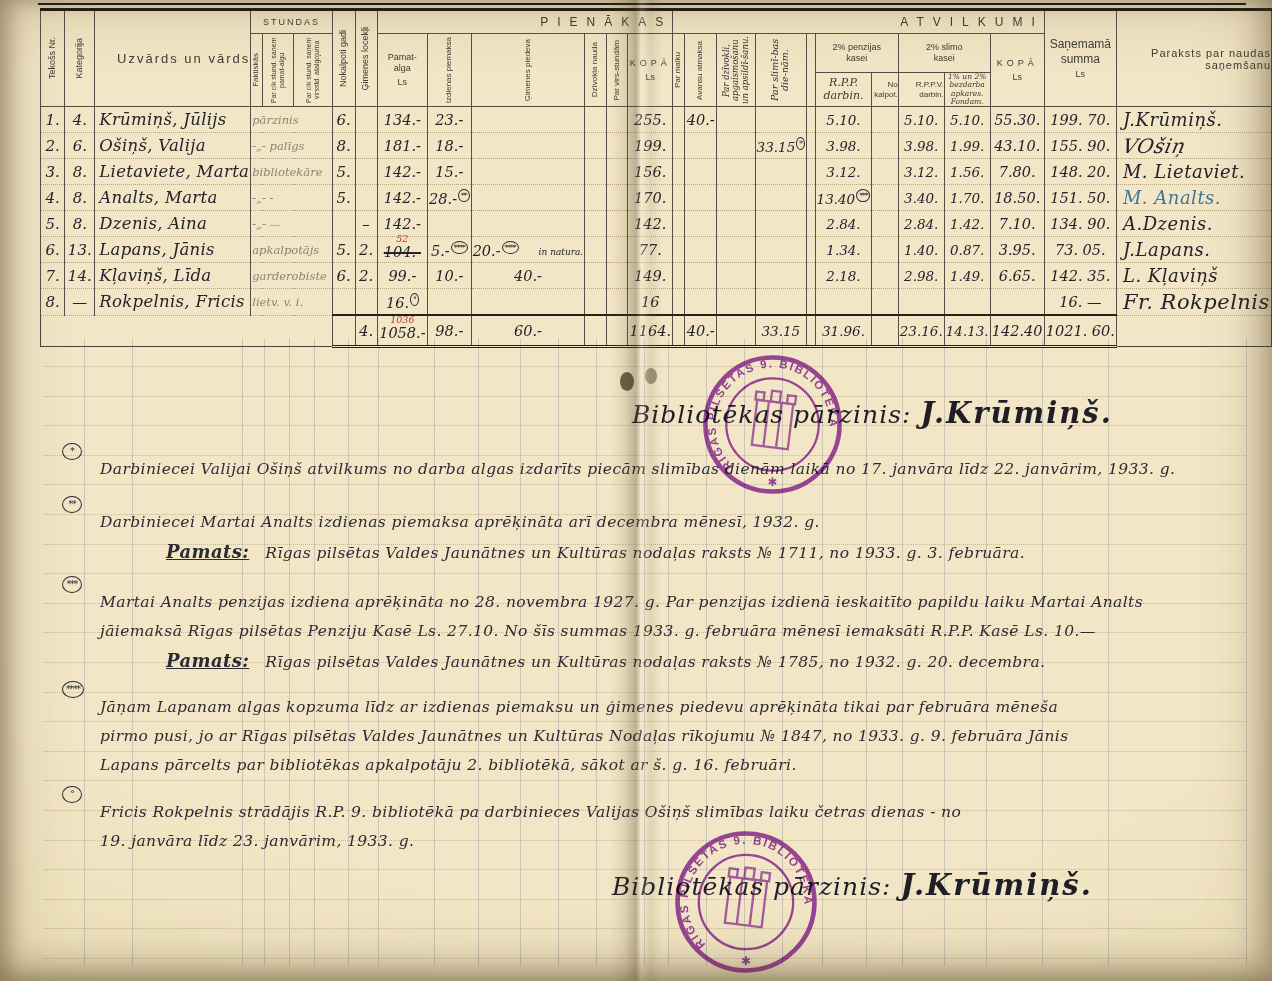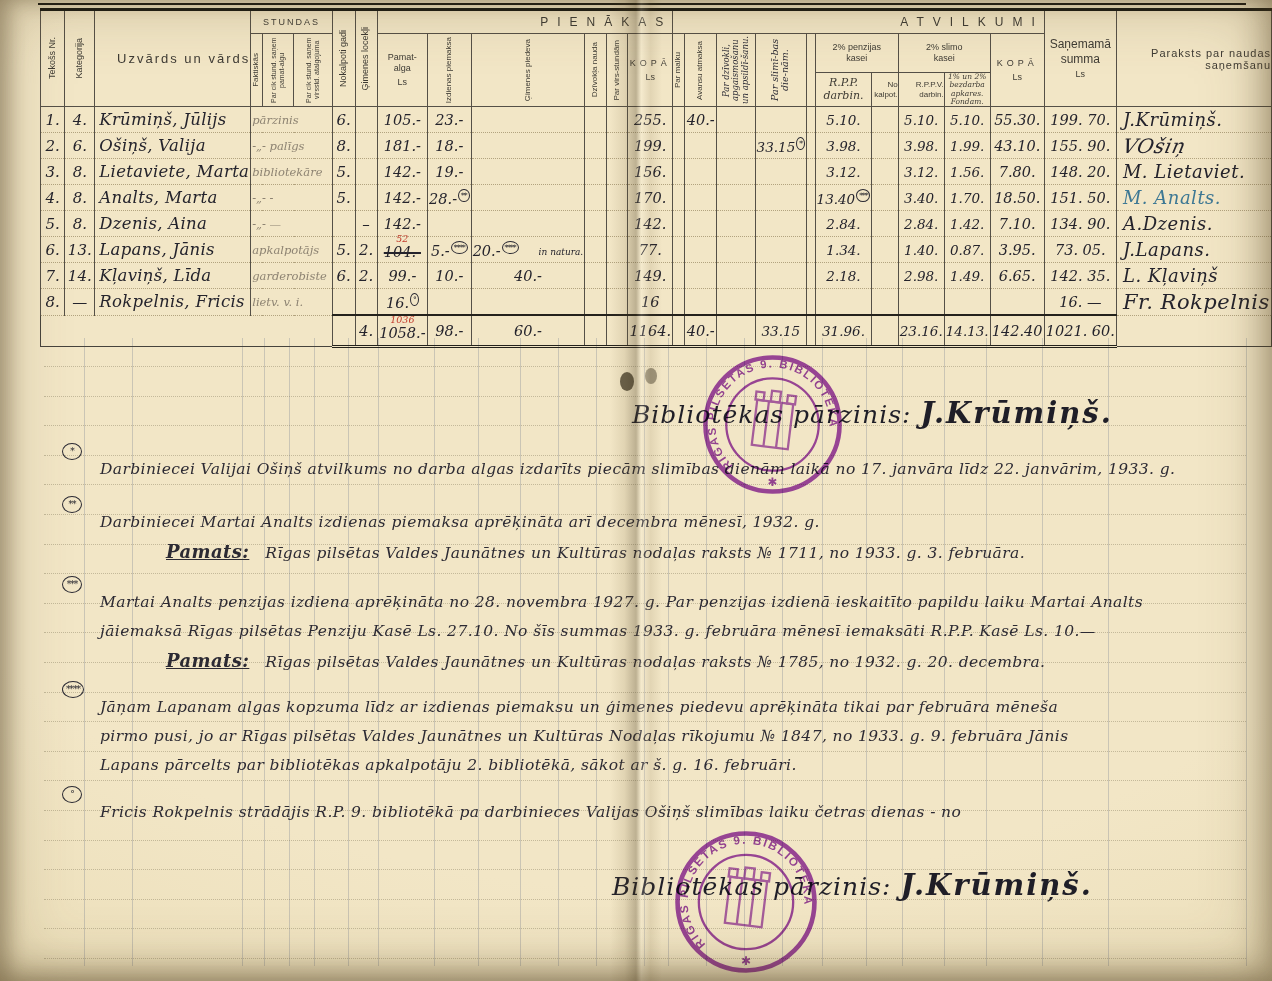--- a/index.html
+++ b/index.html
@@ -261,21 +261,21 @@
       </tr>
     </thead>
     <tbody id="ledger-body">
         <tr>
           <td class="hand num">1.</td>
           <td class="hand num">4.</td>
           <td class="hand name-cell">Krūmiņš, Jūlijs</td>
           <td colspan="3" class="pencil"><span class="pencil">pārzinis</span></td>
           <td class="hand num">6.</td>
           <td class="hand num"></td>
-          <td class="hand money">105.-</td>
+          <td class="hand money">134.-</td>
           <td class="hand money">23.-</td>
           <td class="hand money"></td>
           <td class="hand money"></td>
           <td class="hand money"></td>
           <td class="hand money">255.</td>
           <td class="hand small-m"></td>
           <td class="hand money">40.-</td>
           <td class="hand small-m"></td>
           <td class="hand small-m"></td>
           <td class="hand small-m"></td>
@@ -314,21 +314,21 @@
           <td class="hand sig-cell"><span class="scribble">VOšiņ</span></td>
         </tr>
         <tr>
           <td class="hand num">3.</td>
           <td class="hand num">8.</td>
           <td class="hand name-cell">Lietaviete, Marta</td>
           <td colspan="3" class="pencil"><span class="pencil">bibliotekāre</span></td>
           <td class="hand num">5.</td>
           <td class="hand num"></td>
           <td class="hand money">142.-</td>
-          <td class="hand money">19.-</td>
+          <td class="hand money">15.-</td>
           <td class="hand money"></td>
           <td class="hand money"></td>
           <td class="hand money"></td>
           <td class="hand money">156.</td>
           <td class="hand small-m"></td>
           <td class="hand money"></td>
           <td class="hand small-m"></td>
           <td class="hand small-m"></td>
           <td class="hand small-m"></td>
           <td class="hand small-m">3.12.</td>
@@ -538,20 +538,21 @@
       </div>
       <div class="fnblock" style="margin-bottom: 18px;">
         <span class="fnmark">****</span>
         <div class="fnline">Jāņam Lapanam algas kopzuma līdz ar izdienas piemaksu un ģimenes piedevu aprēķināta tikai par februāra mēneša</div>
         <div class="fnline">pirmo pusi, jo ar Rīgas pilsētas Valdes Jaunātnes un Kultūras Nodaļas rīkojumu № 1847, no 1933. g. 9. februāra Jānis</div>
         <div class="fnline">Lapans pārcelts par bibliotēkas apkalpotāju 2. bibliotēkā, sākot ar š. g. 16. februāri.</div>
       </div>
       <div class="fnblock" style="margin-bottom: 0px;">
         <span class="fnmark">°</span>
         <div class="fnline">Fricis Rokpelnis strādājis R.P. 9. bibliotēkā pa darbinieces Valijas Ošiņš slimības laiku četras dienas - no</div>
+        <div class="fnline">19. janvāra līdz 23. janvārim, 1933. g.</div>
       </div>
     </div>
 
   <div class="sigline" style="left:612px;top:868px;">
     <span>Bibliotēkas pārzinis:</span>
     <span class="cur">J.Krūmiņš.</span>
   </div>
   <svg class="stamp" style="left:672px;top:828px;" width="148" height="148" viewBox="0 0 160 160">
     <circle cx="80" cy="80" r="74" fill="none" stroke="#9232b4" stroke-width="5"></circle>
     <circle cx="80" cy="80" r="51" fill="none" stroke="#9232b4" stroke-width="2.5"></circle>

